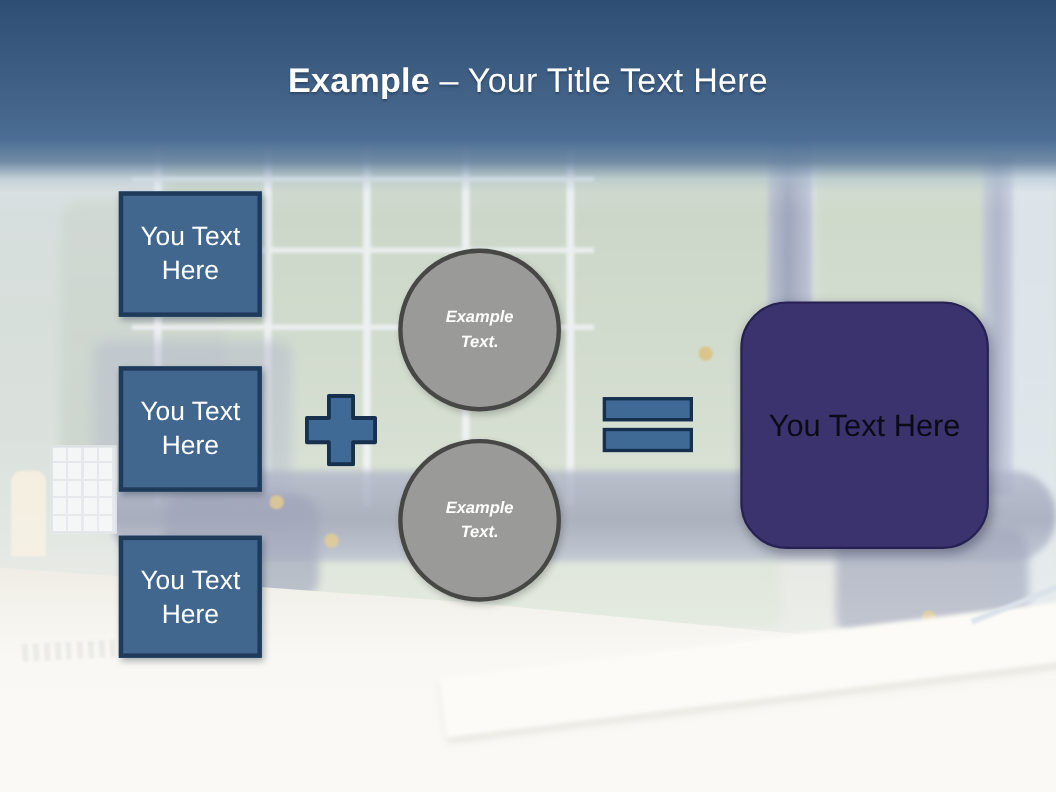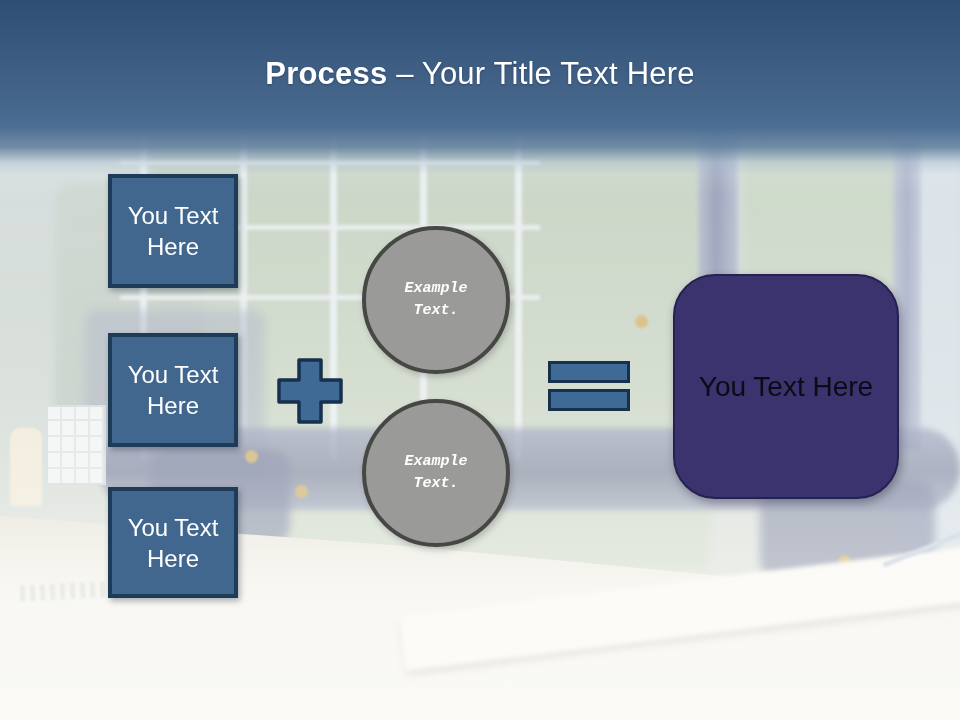--- a/index.html
+++ b/index.html
@@ -72,21 +72,21 @@
                box-shadow:2px 3px 6px rgba(20,35,55,.35); }
   .input-box span { display:block; width:104px; }
   #box1 { top:174px; } #box2 { top:333px; } #box3 { top:487px; height:111px; }
 
   .plus-wrap { position:absolute; left:277px; top:358px; width:66px; height:66px; }
 
   .circle { position:absolute; left:362px; width:148px; height:148px; border-radius:50%;
             background:#9A9A98; border:4px solid #474745;
             display:flex; align-items:center; justify-content:center; text-align:center;
             color:#fff; font-weight:700; font-style:italic; font-size:15px; line-height:22px;
-            box-shadow:2px 3px 6px rgba(40,40,40,.25);font-family:Liberation Mono, monospace; }
+            box-shadow:2px 3px 6px rgba(40,40,40,.25); }
   .circle span { display:block; width:80px; }
   #circle1 { top:226px; } #circle2 { top:399px; }
 
   .equals-wrap { position:absolute; left:548px; top:361px; width:82px; }
   .equals-bar { width:82px; height:22px; background:#3F6A96; border:3px solid #17304D; }
   .equals-bar + .equals-bar { margin-top:6px; }
 
   .result-box { position:absolute; left:673px; top:274px; width:226px; height:225px;
                 border-radius:42px; background:#3A336E; border:2px solid #262153;
                 display:flex; align-items:center; justify-content:center; text-align:center;
@@ -130,21 +130,21 @@
     <div class="shape floor"></div>
     <div class="shape curb"></div>
     <div class="shape grate"></div>
     <div class="shape railing"></div>
   </div>
 
   <div class="wash"></div>
 
   <div class="header-band"></div>
   <div class="title" style="z-index:2;position:absolute">
-    <span class="bold">Process</span>
+    <span class="bold">Example</span>
     <span> </span>
     <span>– Your Title Text Here</span>
   </div>
 
   <div class="diagram">
 
     <div class="input-box" id="box1">
       <span>You Text Here</span>
     </div>
     <div class="input-box" id="box2">

